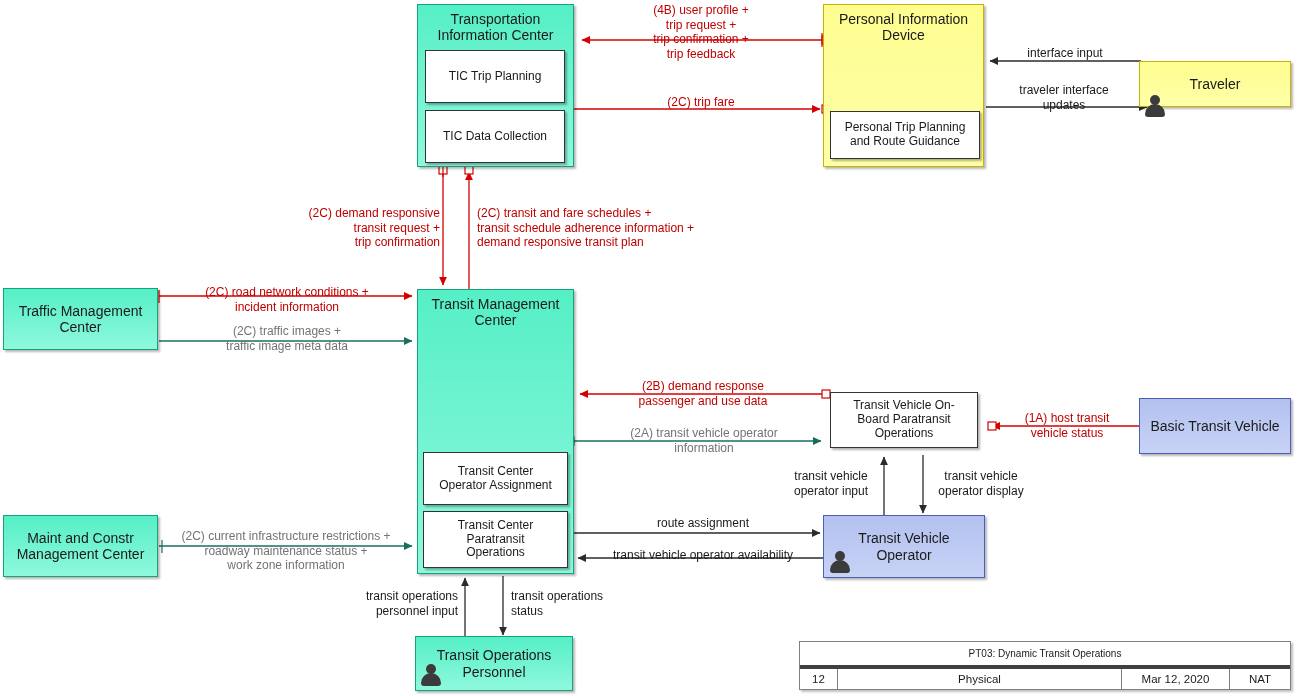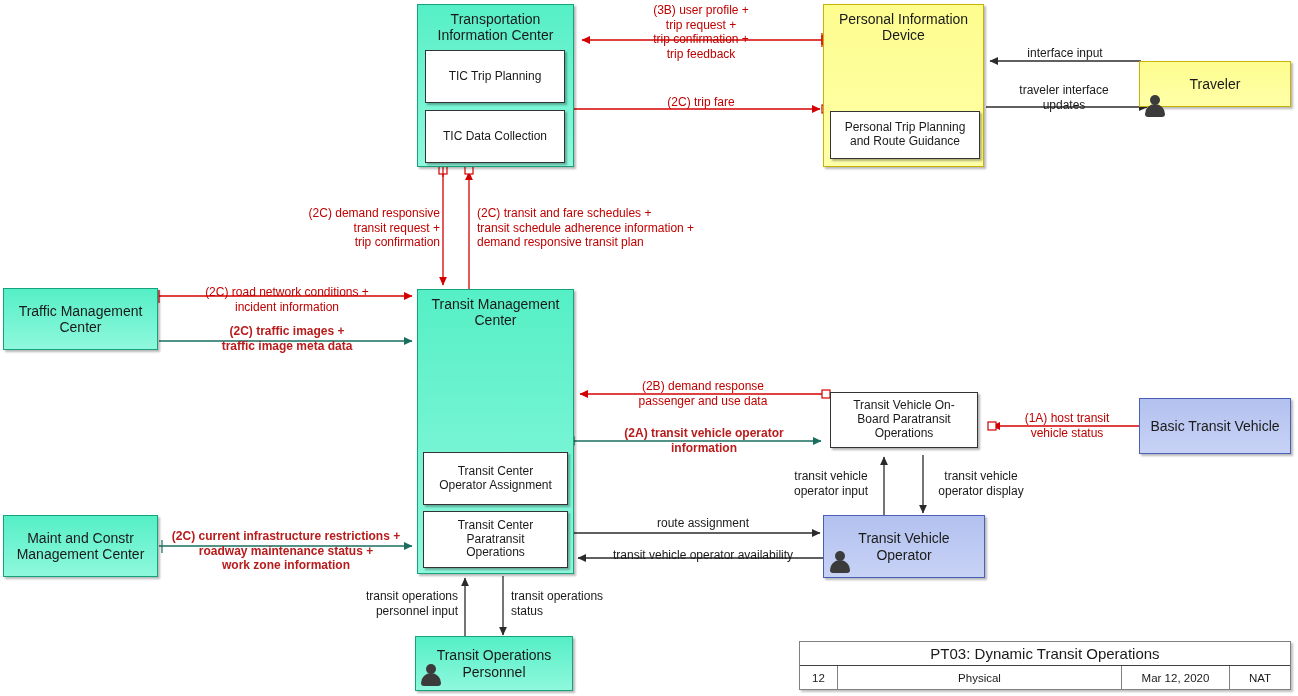--- a/index.html
+++ b/index.html
@@ -58,21 +58,21 @@
 
   
   .lbl {
     position: absolute;
     text-align: center;
     line-height: 1.22;
     white-space: pre-line;
     pointer-events: none;
   }
   .lbl-red   { color: #c00000; }
-  .lbl-teal  { color: #b91c1c; font-weight: bold; }
+  .lbl-teal  { color: #737373; }
   .lbl-black { color: #1a1a1a; }
   .ta-r { text-align: right; }
   .ta-l { text-align: left; }
 
   
   #wires {
     position: absolute;
     left: 0; top: 0;
     width: 1298px;
     height: 696px;
@@ -110,22 +110,22 @@
     background: #ffffff;
     box-shadow: 2px 2px 2px rgba(0,0,0,0.25);
     display: flex;
     flex-direction: column;
   }
   #tb-row1 {
     flex: 0 0 23px;
     display: flex;
     align-items: center;
     justify-content: center;
-    border-bottom: 1px solid #404040;
-    font-size: 15px;
+    border-bottom: 4px solid #404040;
+    font-size: 10px;
     color: #1a1a1a;
   }
   #tb-row2 {
     flex: 1 1 auto;
     display: flex;
   }
   #tb-row2 > div {
     display: flex;
     align-items: center;
     justify-content: center;
@@ -293,21 +293,21 @@
 
   <div class="box teal fs14" style="left:415px; top:636px; width:158px; height:55px;">
     <span style="white-space:pre-line;">Transit Operations
 Personnel</span>
   </div>
   <div class="person" style="left:420px; top:663px;">
     <div class="head"></div>
       <div class="body"></div>
   </div>
 
-  <div class="lbl lbl-red fs12" style="left:586px; top:3px; width:230px;">(3B) user profile +
+  <div class="lbl lbl-red fs12" style="left:586px; top:3px; width:230px;">(4B) user profile +
 trip request +
 trip confirmation +
 trip feedback</div>
 
   <div class="lbl lbl-red fs12" style="left:586px; top:95px; width:230px;">(2C) trip fare</div>
 
   <div class="lbl lbl-black fs12" style="left:996px; top:46px; width:138px;">interface input</div>
 
   <div class="lbl lbl-black fs12" style="left:994px; top:83px; width:140px;">traveler interface
 updates</div>

